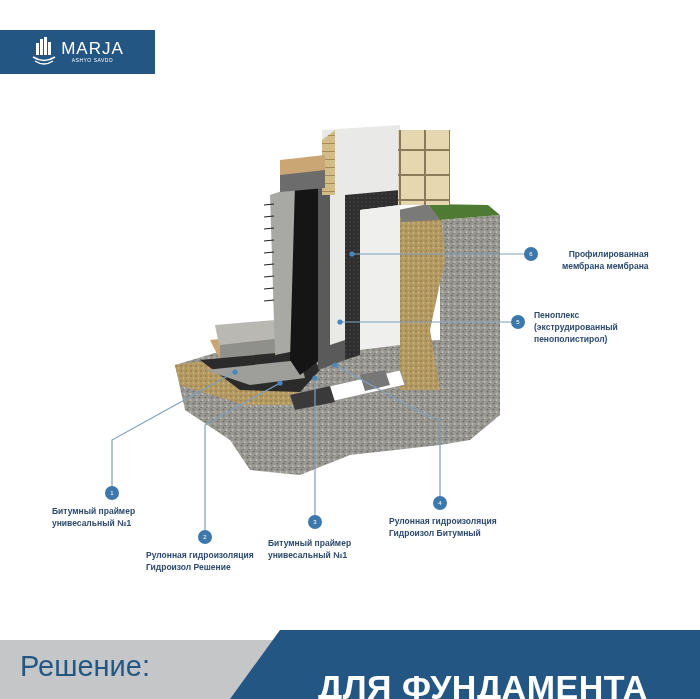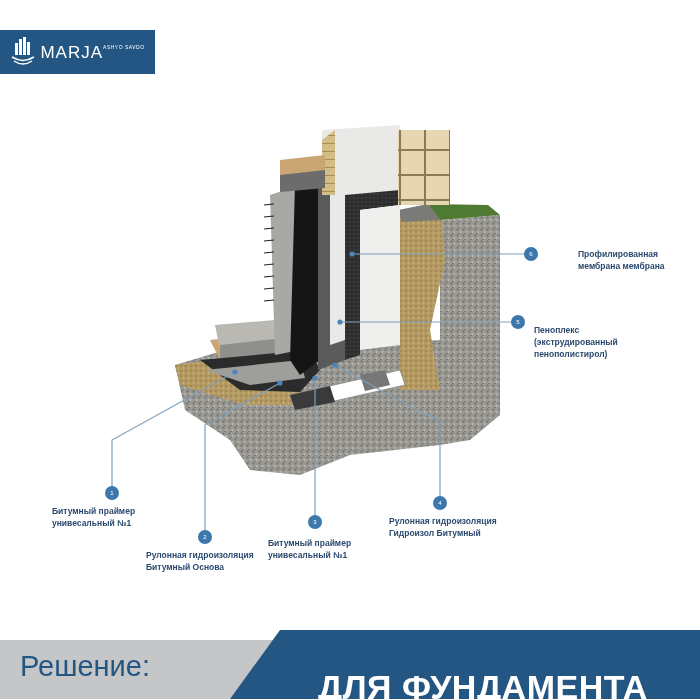--- a/index.html
+++ b/index.html
@@ -3,21 +3,21 @@
 <meta charset="utf-8">
 <style>
   * { box-sizing: border-box; margin: 0; padding: 0; }
   html, body { width: 700px; height: 699px; background: #ffffff; overflow: hidden; }
   body { position: relative; font-family: "Liberation Sans", sans-serif; }
 
   .logo-box {
     position: absolute; left: 0; top: 30px; width: 155px; height: 44px;
     background: #245684; display: flex; align-items: center; justify-content: center; gap: 4px;
   }
-  .logo-text { display: flex; flex-direction: row; align-items: flex-start; color: #fff; }
+  .logo-text { display: flex; flex-direction: column; align-items: center; color: #fff; }
   .logo-title { font-size: 17px; letter-spacing: 1px; line-height: 17px; }
   .logo-sub { font-size: 5px; letter-spacing: 0.5px; line-height: 7px; }
 
   .diagram { position: absolute; left: 0; top: 0; width: 700px; height: 620px; }
 
   .label {
     position: absolute; font-size: 8.5px; font-weight: bold; color: #2c4a6e; line-height: 12px;
   }
 
   .footer-gray {
@@ -153,21 +153,21 @@
   <div class="label" style="left:52px;top:505px;">
     <div>Битумный праймер</div>
     <div>унивесальный №1</div>
   </div>
 </div>
 
 <div>
   <div style="position:absolute;left:198px;top:530px;width:14px;height:14px;border-radius:50%;background:#3c78ac;color:#fff;font-size:6px;display:flex;align-items:center;justify-content:center;">2</div>
   <div class="label" style="left:146px;top:549px;">
     <div>Рулонная гидроизоляция</div>
-    <div>Битумный Основа</div>
+    <div>Гидроизол Решение</div>
   </div>
 </div>
 
 <div>
   <div style="position:absolute;left:308px;top:515px;width:14px;height:14px;border-radius:50%;background:#3c78ac;color:#fff;font-size:6px;display:flex;align-items:center;justify-content:center;">3</div>
   <div class="label" style="left:268px;top:537px;">
     <div>Битумный праймер</div>
     <div>унивесальный №1</div>
   </div>
 </div>
@@ -175,30 +175,30 @@
 <div>
   <div style="position:absolute;left:433px;top:496px;width:14px;height:14px;border-radius:50%;background:#3c78ac;color:#fff;font-size:6px;display:flex;align-items:center;justify-content:center;">4</div>
   <div class="label" style="left:389px;top:515px;">
     <div>Рулонная гидроизоляция</div>
     <div>Гидроизол Битумный</div>
   </div>
 </div>
 
 <div>
   <div style="position:absolute;left:511px;top:315px;width:14px;height:14px;border-radius:50%;background:#3c78ac;color:#fff;font-size:6px;display:flex;align-items:center;justify-content:center;">5</div>
-  <div class="label" style="left:534px;top:324px;">
+  <div class="label" style="left:534px;top:309px;">
     <div>Пеноплекс</div>
     <div>(экструдированный</div>
     <div>пенополистирол)</div>
   </div>
 </div>
 
 <div>
   <div style="position:absolute;left:524px;top:247px;width:14px;height:14px;border-radius:50%;background:#3c78ac;color:#fff;font-size:6px;display:flex;align-items:center;justify-content:center;">6</div>
-  <div class="label" style="left:578px;top:248px;">
+  <div class="label" style="left:562px;top:248px;text-align:right;">
     <div>Профилированная</div>
     <div>мембрана мембрана</div>
   </div>
 </div>
 
 <div class="footer-gray"></div>
 <div class="footer-blue"></div>
 <div class="footer-left-text">Решение:</div>
 <div class="footer-right-text">ДЛЯ ФУНДАМЕНТА</div>
 

